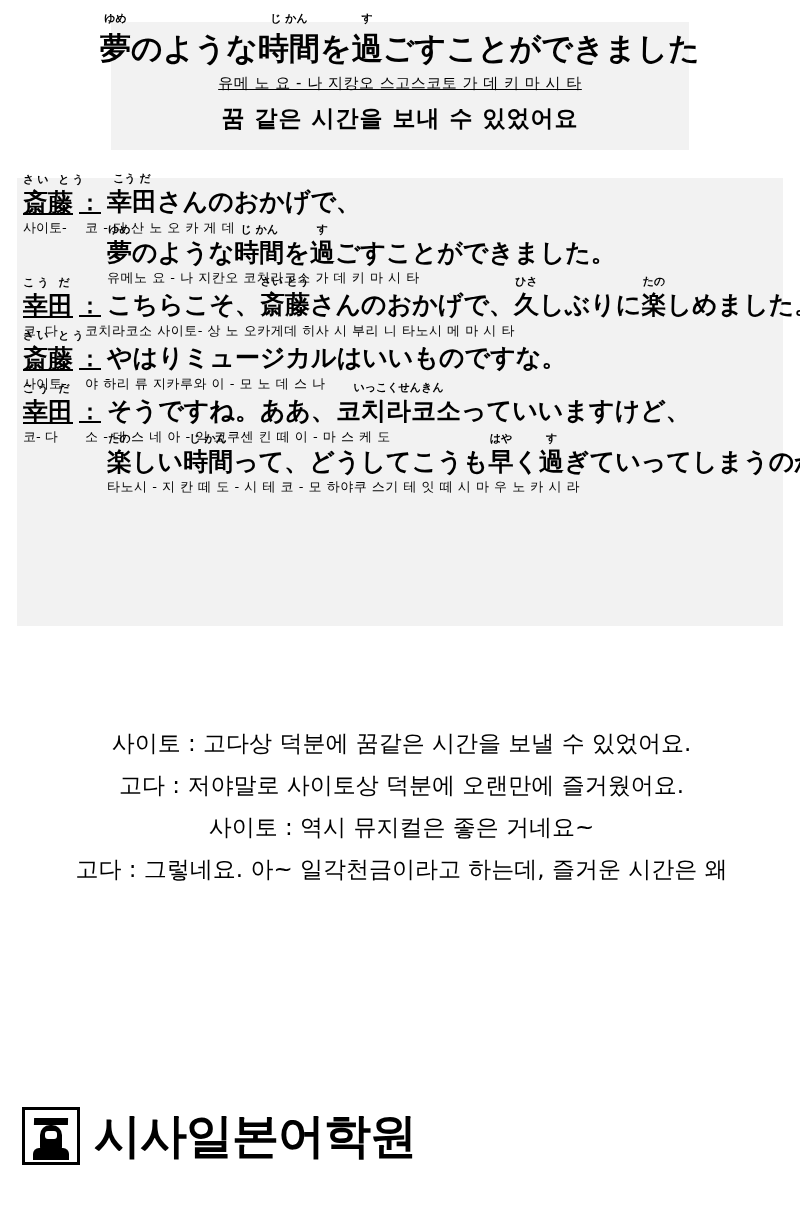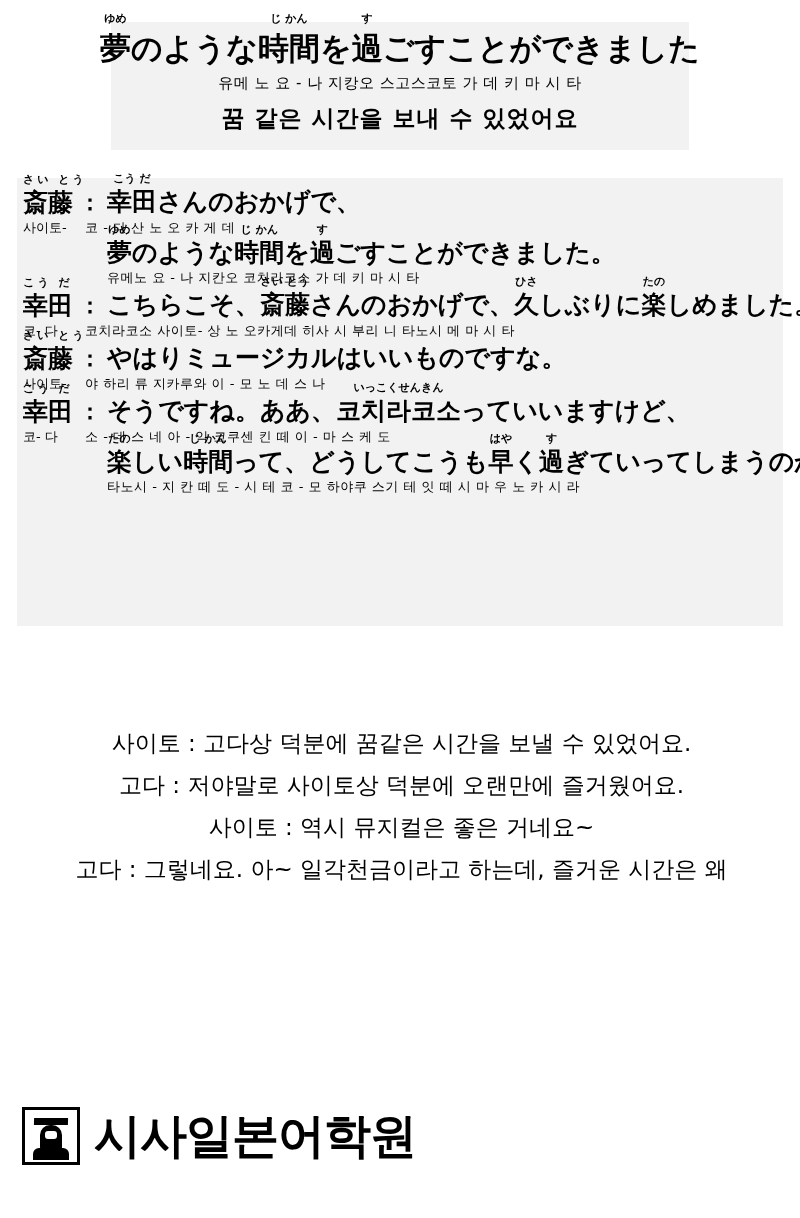--- a/index.html
+++ b/index.html
@@ -50,20 +50,21 @@
     font-size: 11px;
     font-weight: bold;
     line-height: 11px;
     white-space: nowrap;
   }
   .title-kr-read {
     font-size: 15px;
     letter-spacing: 0.5px;
     margin-top: 6px;
     white-space: nowrap;
+    text-decoration: underline;
   }
   .title-kr {
     font-size: 23px;
     font-weight: bold;
     letter-spacing: 1px;
     margin-top: 10px;
     white-space: nowrap;
   }
 
   
@@ -78,20 +79,21 @@
     padding: 8px 6px 6px 6px;
   }
   .line {
     position: relative;
     margin-bottom: 2px;
   }
   .row-main {
     display: flex;
     align-items: flex-end;
     white-space: nowrap;
+    text-decoration: underline;
   }
   .speaker {
     position: relative;
     font-size: 25px;
     font-weight: bold;
     line-height: 30px;
     margin-right: 2px;
   }
   .speaker .furi {
     position: absolute;

